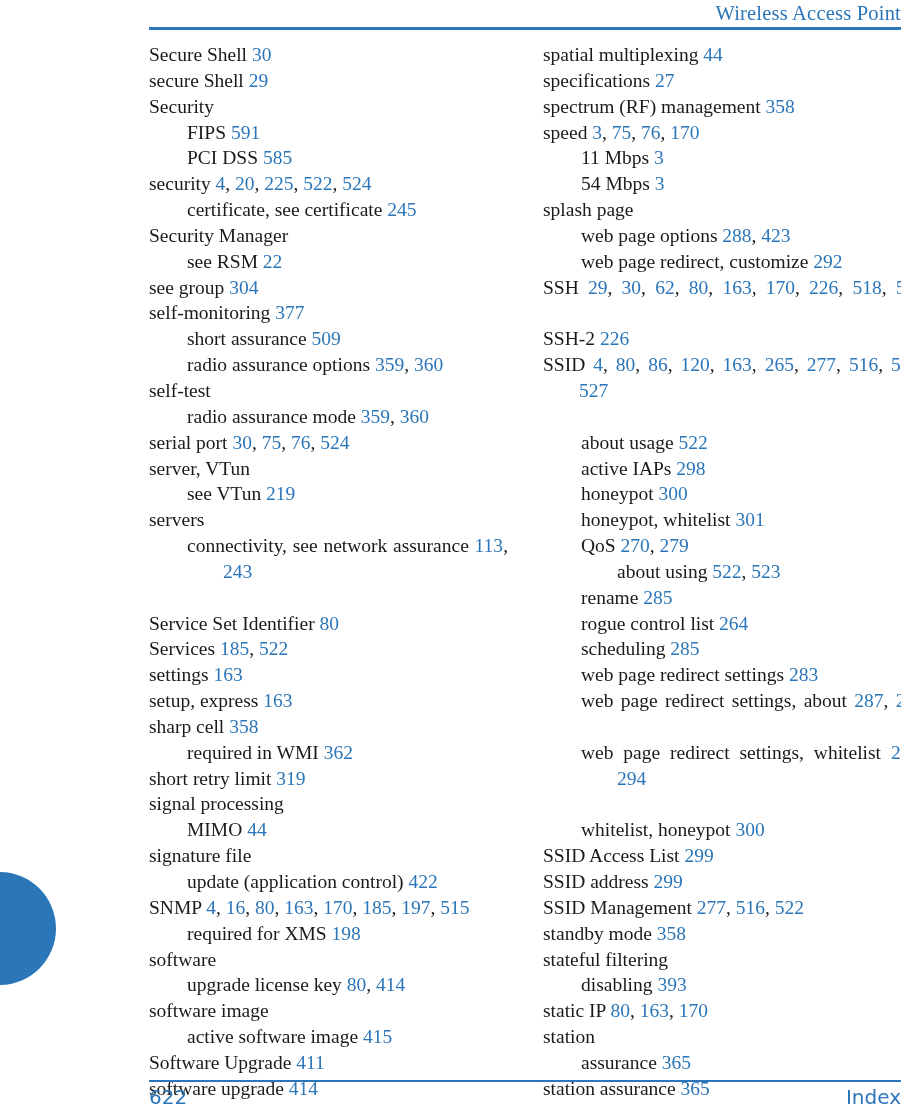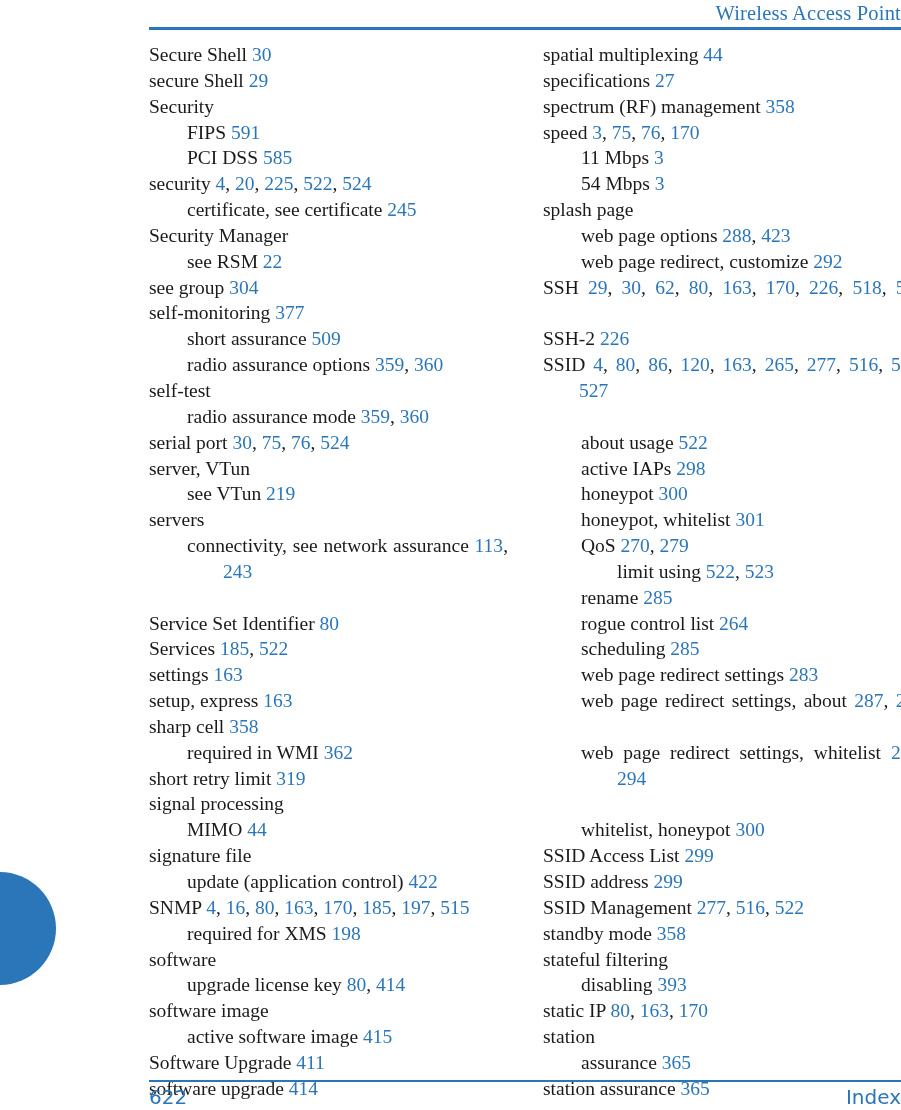--- a/index.html
+++ b/index.html
@@ -196,21 +196,21 @@
       <p class="entry lvl1"><span>web page options </span><span class="pg">288</span>, <span class="pg">423</span></p>
       <p class="entry lvl1"><span>web page redirect, customize </span><span class="pg">292</span></p>
       <p class="entry lvl0 justify"><span>SSH </span><span class="pg">29</span>, <span class="pg">30</span>, <span class="pg">62</span>, <span class="pg">80</span>, <span class="pg">163</span>, <span class="pg">170</span>, <span class="pg">226</span>, <span class="pg">518</span>, <span class="pg">524</span></p>
       <p class="entry lvl0"><span>SSH-2 </span><span class="pg">226</span></p>
       <p class="entry lvl0 justify"><span>SSID </span><span class="pg">4</span>, <span class="pg">80</span>, <span class="pg">86</span>, <span class="pg">120</span>, <span class="pg">163</span>, <span class="pg">265</span>, <span class="pg">277</span>, <span class="pg">516</span>, <span class="pg">522</span>, <span class="pg">527</span></p>
       <p class="entry lvl1"><span>about usage </span><span class="pg">522</span></p>
       <p class="entry lvl1"><span>active IAPs </span><span class="pg">298</span></p>
       <p class="entry lvl1"><span>honeypot </span><span class="pg">300</span></p>
       <p class="entry lvl1"><span>honeypot, whitelist </span><span class="pg">301</span></p>
       <p class="entry lvl1"><span>QoS </span><span class="pg">270</span>, <span class="pg">279</span></p>
-      <p class="entry lvl2"><span>limit using </span><span class="pg">522</span>, <span class="pg">523</span></p>
+      <p class="entry lvl2"><span>about using </span><span class="pg">522</span>, <span class="pg">523</span></p>
       <p class="entry lvl1"><span>rename </span><span class="pg">285</span></p>
       <p class="entry lvl1"><span>rogue control list </span><span class="pg">264</span></p>
       <p class="entry lvl1"><span>scheduling </span><span class="pg">285</span></p>
       <p class="entry lvl1"><span>web page redirect settings </span><span class="pg">283</span></p>
       <p class="entry lvl1 justify"><span>web page redirect settings, about </span><span class="pg">287</span>, <span class="pg">297</span></p>
       <p class="entry lvl1 justify"><span>web page redirect settings, whitelist </span><span class="pg">293</span>, <span class="pg">294</span></p>
       <p class="entry lvl1"><span>whitelist, honeypot </span><span class="pg">300</span></p>
       <p class="entry lvl0"><span>SSID Access List </span><span class="pg">299</span></p>
       <p class="entry lvl0"><span>SSID address </span><span class="pg">299</span></p>
       <p class="entry lvl0"><span>SSID Management </span><span class="pg">277</span>, <span class="pg">516</span>, <span class="pg">522</span></p>

